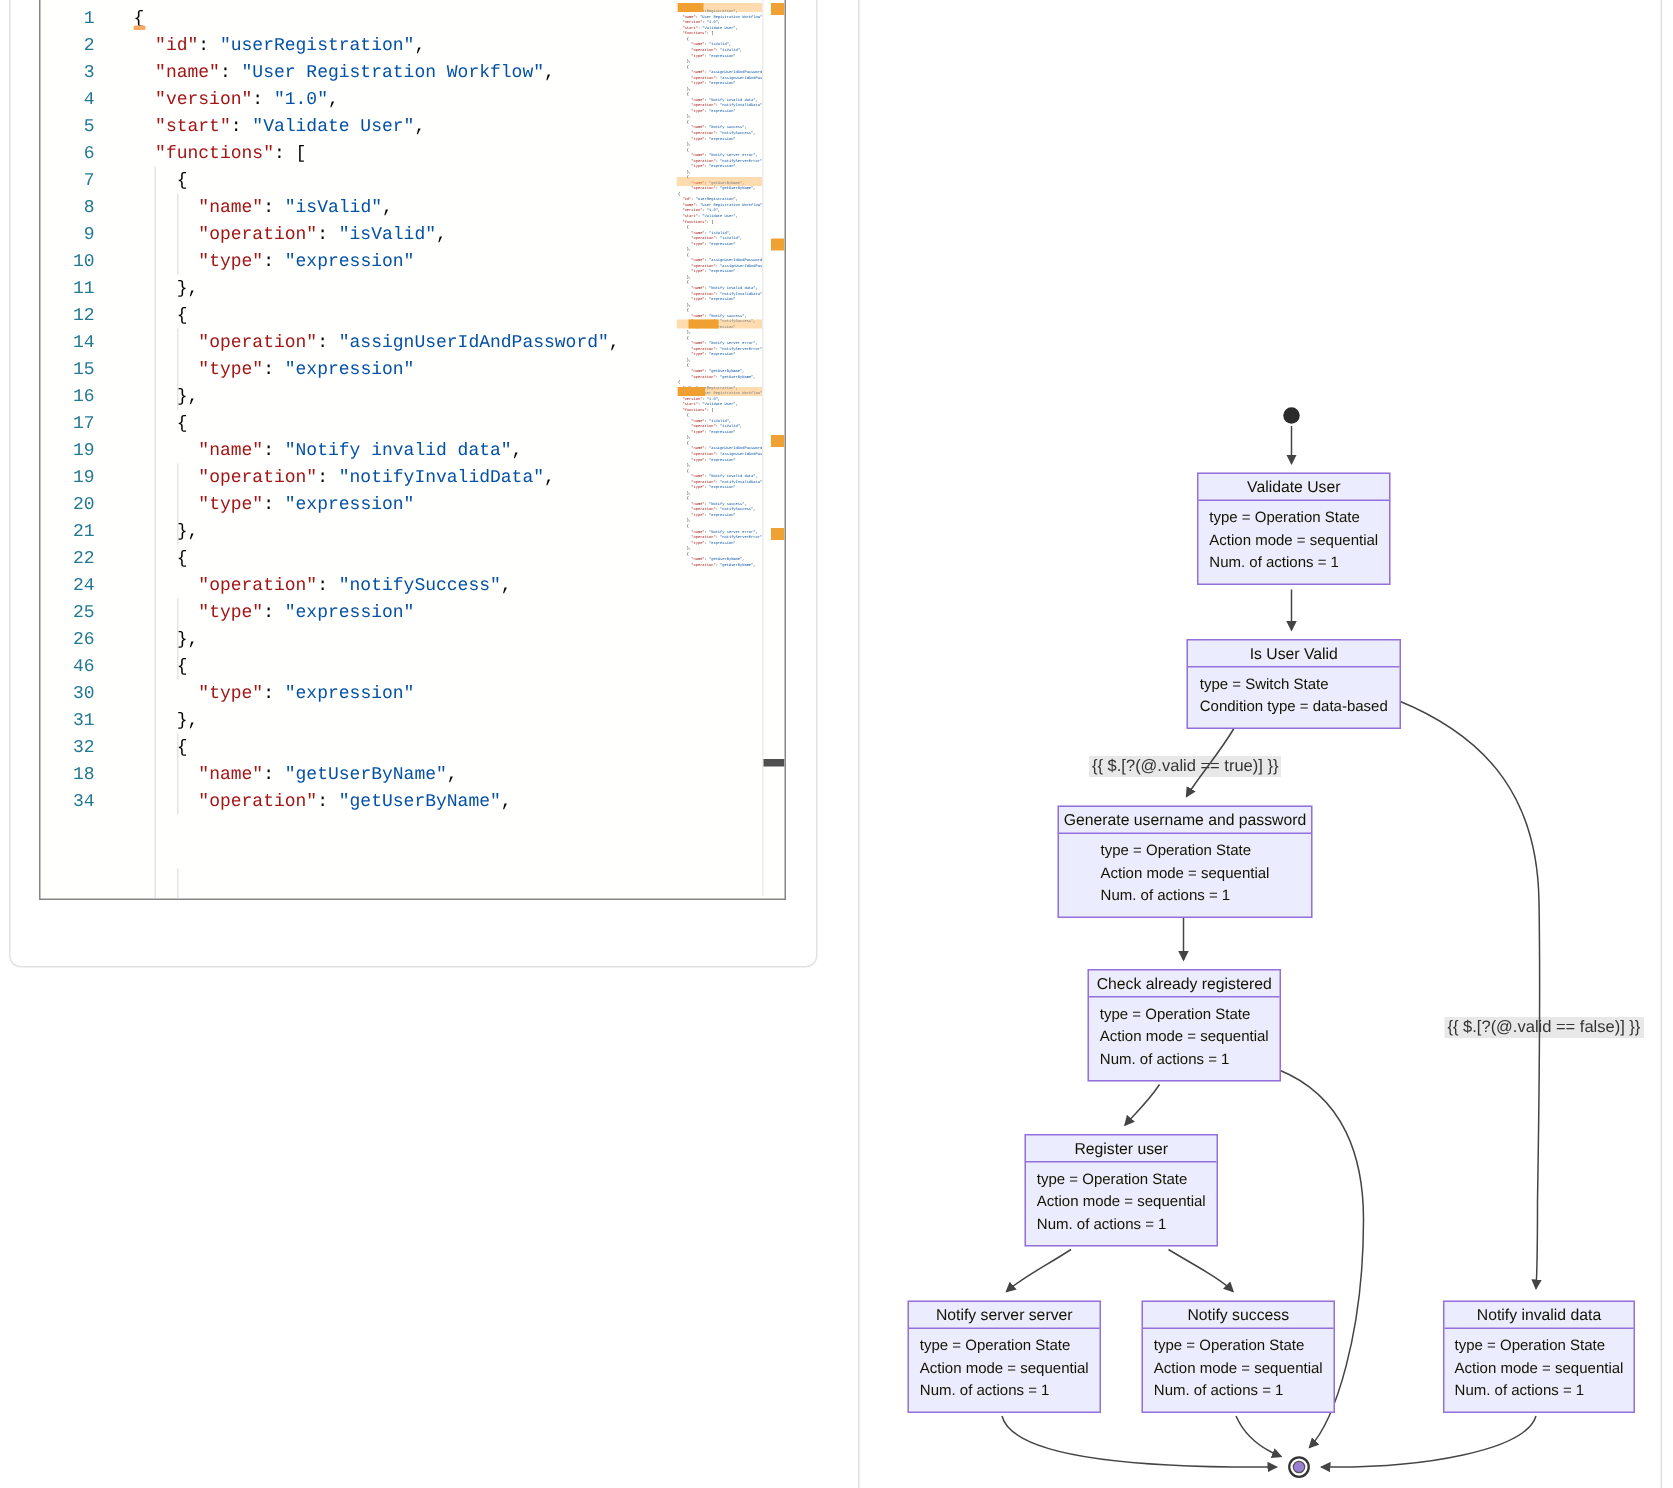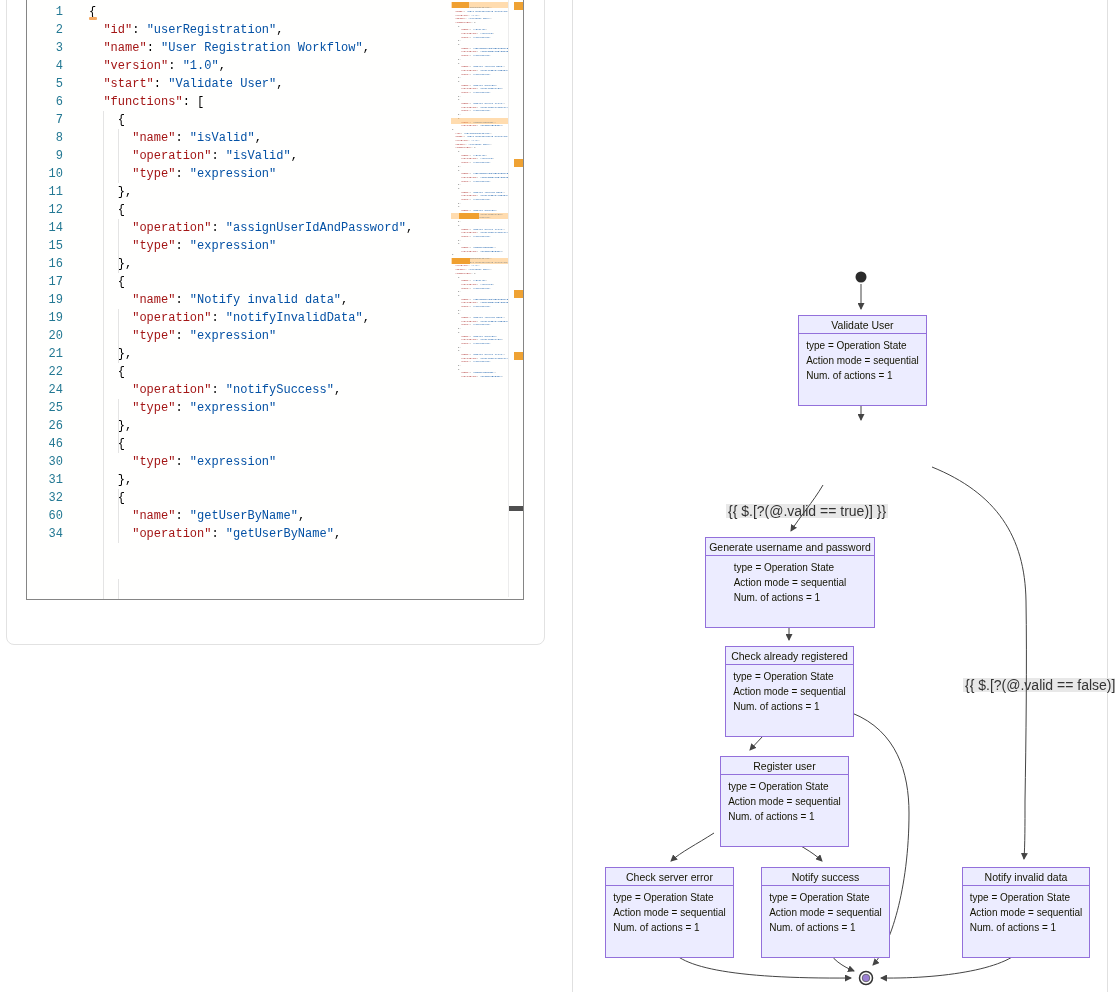--- a/index.html
+++ b/index.html
@@ -36,25 +36,25 @@
 
   
   .panel{position:absolute;left:572px;top:-10px;width:534px;height:1012px;
          background:#fff;border:1px solid #e0e0e0;border-radius:8px;}
   .diagram{position:absolute;left:0;top:10px;width:534px;height:992px;}
   .edges-svg{position:absolute;left:0;top:0;pointer-events:none;}
   .node{position:absolute;background:var(--node-fill,#ECECFF);
         border:1px solid var(--node-border,#9370DB);font-size:10.5px;color:#131300;}
   .node-title{text-align:center;padding:3px 2px 2px;
               border-bottom:1px solid var(--node-border,#9370DB);white-space:nowrap;overflow:hidden;}
-  .node-body{text-align:center;padding:4px 4px 22px;}
+  .node-body{text-align:center;padding:4px 4px 6px;}
   .node-body>div{display:inline-block;text-align:left;}
   .node-body span{display:block;font-size:10px;line-height:15px;white-space:nowrap;}
   .edge-label{position:absolute;background:var(--label-bg,#e8e8e8);color:#333;
-              font-size:14px;line-height:14px;padding:0 2px;white-space:nowrap;}
+              font-size:11px;line-height:14px;padding:0 2px;white-space:nowrap;}
 </style>
 </head>
 <body>
 
 <div id="stage">
 
   <div class="card">
     <div class="editor">
       <div id="code-lines">
           <div class="cl"><span class="ln">1</span><span class="ct">{</span></div>
@@ -78,21 +78,21 @@
           <div class="cl"><span class="ln">20</span><span class="ct">      <span class="jk">"type"</span>: <span class="jv">"expression"</span></span></div>
           <div class="cl"><span class="ln">21</span><span class="ct">    },</span></div>
           <div class="cl"><span class="ln">22</span><span class="ct">    {</span></div>
           <div class="cl"><span class="ln">24</span><span class="ct">      <span class="jk">"operation"</span>: <span class="jv">"notifySuccess"</span>,</span></div>
           <div class="cl"><span class="ln">25</span><span class="ct">      <span class="jk">"type"</span>: <span class="jv">"expression"</span></span></div>
           <div class="cl"><span class="ln">26</span><span class="ct">    },</span></div>
           <div class="cl"><span class="ln">46</span><span class="ct">    {</span></div>
           <div class="cl"><span class="ln">30</span><span class="ct">      <span class="jk">"type"</span>: <span class="jv">"expression"</span></span></div>
           <div class="cl"><span class="ln">31</span><span class="ct">    },</span></div>
           <div class="cl"><span class="ln">32</span><span class="ct">    {</span></div>
-          <div class="cl"><span class="ln">60</span><span class="ct">      <span class="jk">"name"</span>: <span class="jv">"getUserByName"</span>,</span></div>
+          <div class="cl"><span class="ln">18</span><span class="ct">      <span class="jk">"name"</span>: <span class="jv">"getUserByName"</span>,</span></div>
           <div class="cl"><span class="ln">34</span><span class="ct">      <span class="jk">"operation"</span>: <span class="jv">"getUserByName"</span>,</span></div>
         </div>
 
       <div class="guide" style="left:76px;top:113px;height:488px;"></div>
       <div class="guide" style="left:91px;top:131px;height:54px;"></div>
       <div class="guide" style="left:91px;top:221px;height:54px;"></div>
       <div class="guide" style="left:91px;top:311px;height:54px;"></div>
       <div class="guide" style="left:91px;top:401px;height:54px;"></div>
       <div class="guide" style="left:91px;top:491px;height:54px;"></div>
       <div class="guide" style="left:91px;top:581px;height:20px;"></div>
@@ -261,50 +261,57 @@
 
       <div class="node" style="left:225px;top:314px;width:127px;">
         <div class="node-title">Validate User</div>
         <div class="node-body"><div>
           <span>type = Operation State</span>
           <span>Action mode = sequential</span>
           <span>Num. of actions = 1</span>
         </div></div>
       </div>
 
+      <div class="node" style="left:218px;top:425px;width:141px;">
+        <div class="node-title">Is User Valid</div>
+        <div class="node-body"><div>
+          <span>type = Switch State</span>
+          <span>Condition type = data-based</span>
+        </div></div>
+      </div>
 
       <div class="node" style="left:132px;top:536px;width:168px;">
         <div class="node-title">Generate username and password</div>
         <div class="node-body"><div>
           <span>type = Operation State</span>
           <span>Action mode = sequential</span>
           <span>Num. of actions = 1</span>
         </div></div>
       </div>
 
       <div class="node" style="left:152px;top:645px;width:127px;">
         <div class="node-title">Check already registered</div>
         <div class="node-body"><div>
           <span>type = Operation State</span>
           <span>Action mode = sequential</span>
           <span>Num. of actions = 1</span>
         </div></div>
       </div>
 
-      <div class="node" style="left:110px;top:755px;width:127px;margin-left:37px;">
+      <div class="node" style="left:110px;top:755px;width:127px;">
         <div class="node-title">Register user</div>
         <div class="node-body"><div>
           <span>type = Operation State</span>
           <span>Action mode = sequential</span>
           <span>Num. of actions = 1</span>
         </div></div>
       </div>
 
       <div class="node" style="left:32px;top:866px;width:127px;">
-        <div class="node-title">Check server error</div>
+        <div class="node-title">Notify server server</div>
         <div class="node-body"><div>
           <span>type = Operation State</span>
           <span>Action mode = sequential</span>
           <span>Num. of actions = 1</span>
         </div></div>
       </div>
 
       <div class="node" style="left:188px;top:866px;width:127px;">
         <div class="node-title">Notify success</div>
         <div class="node-body"><div>

